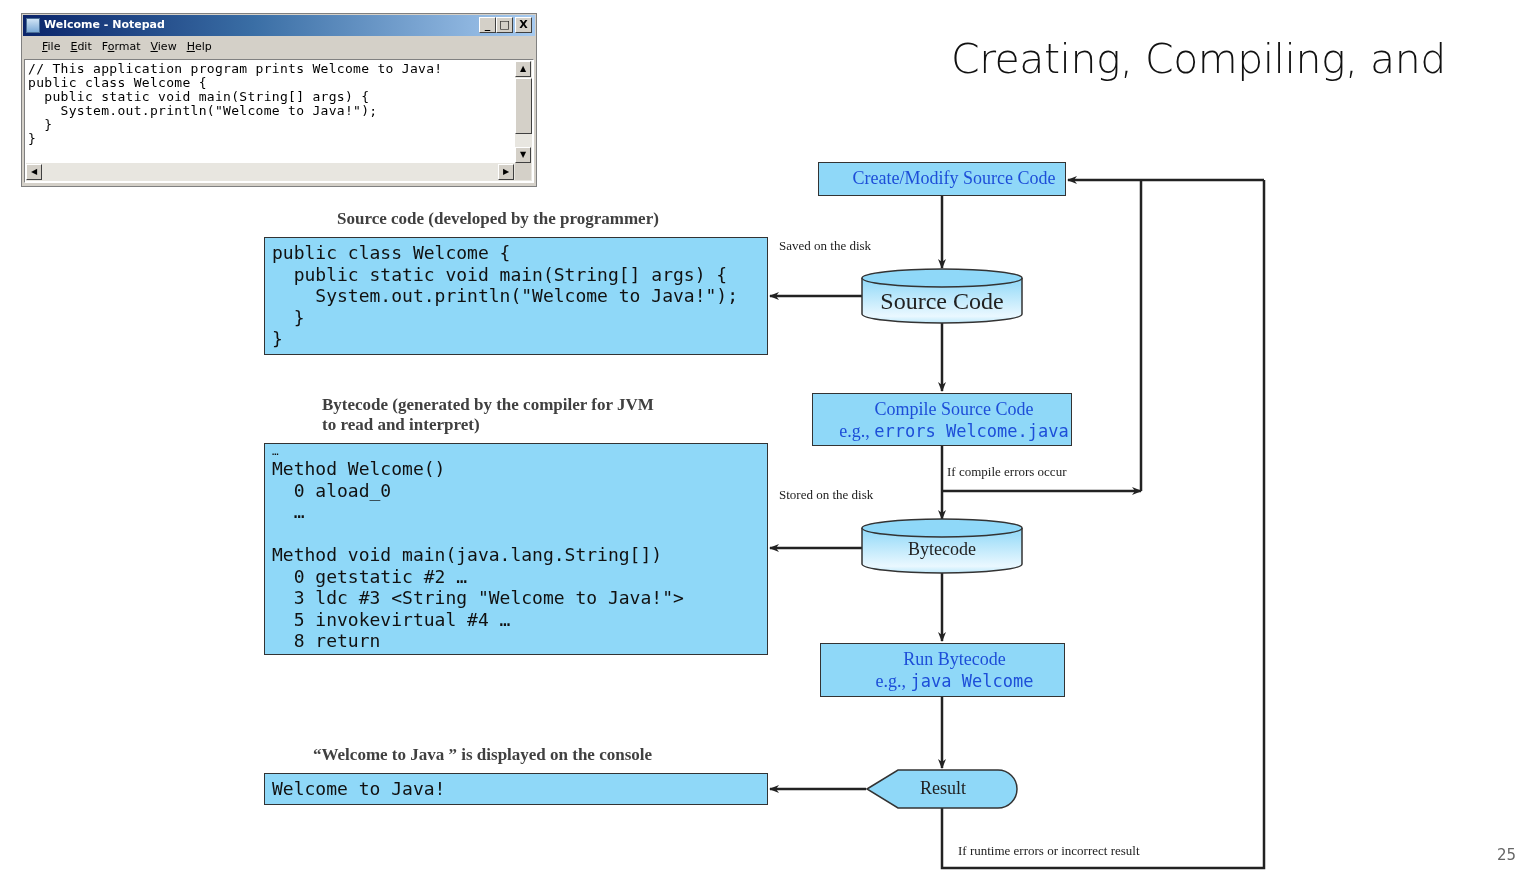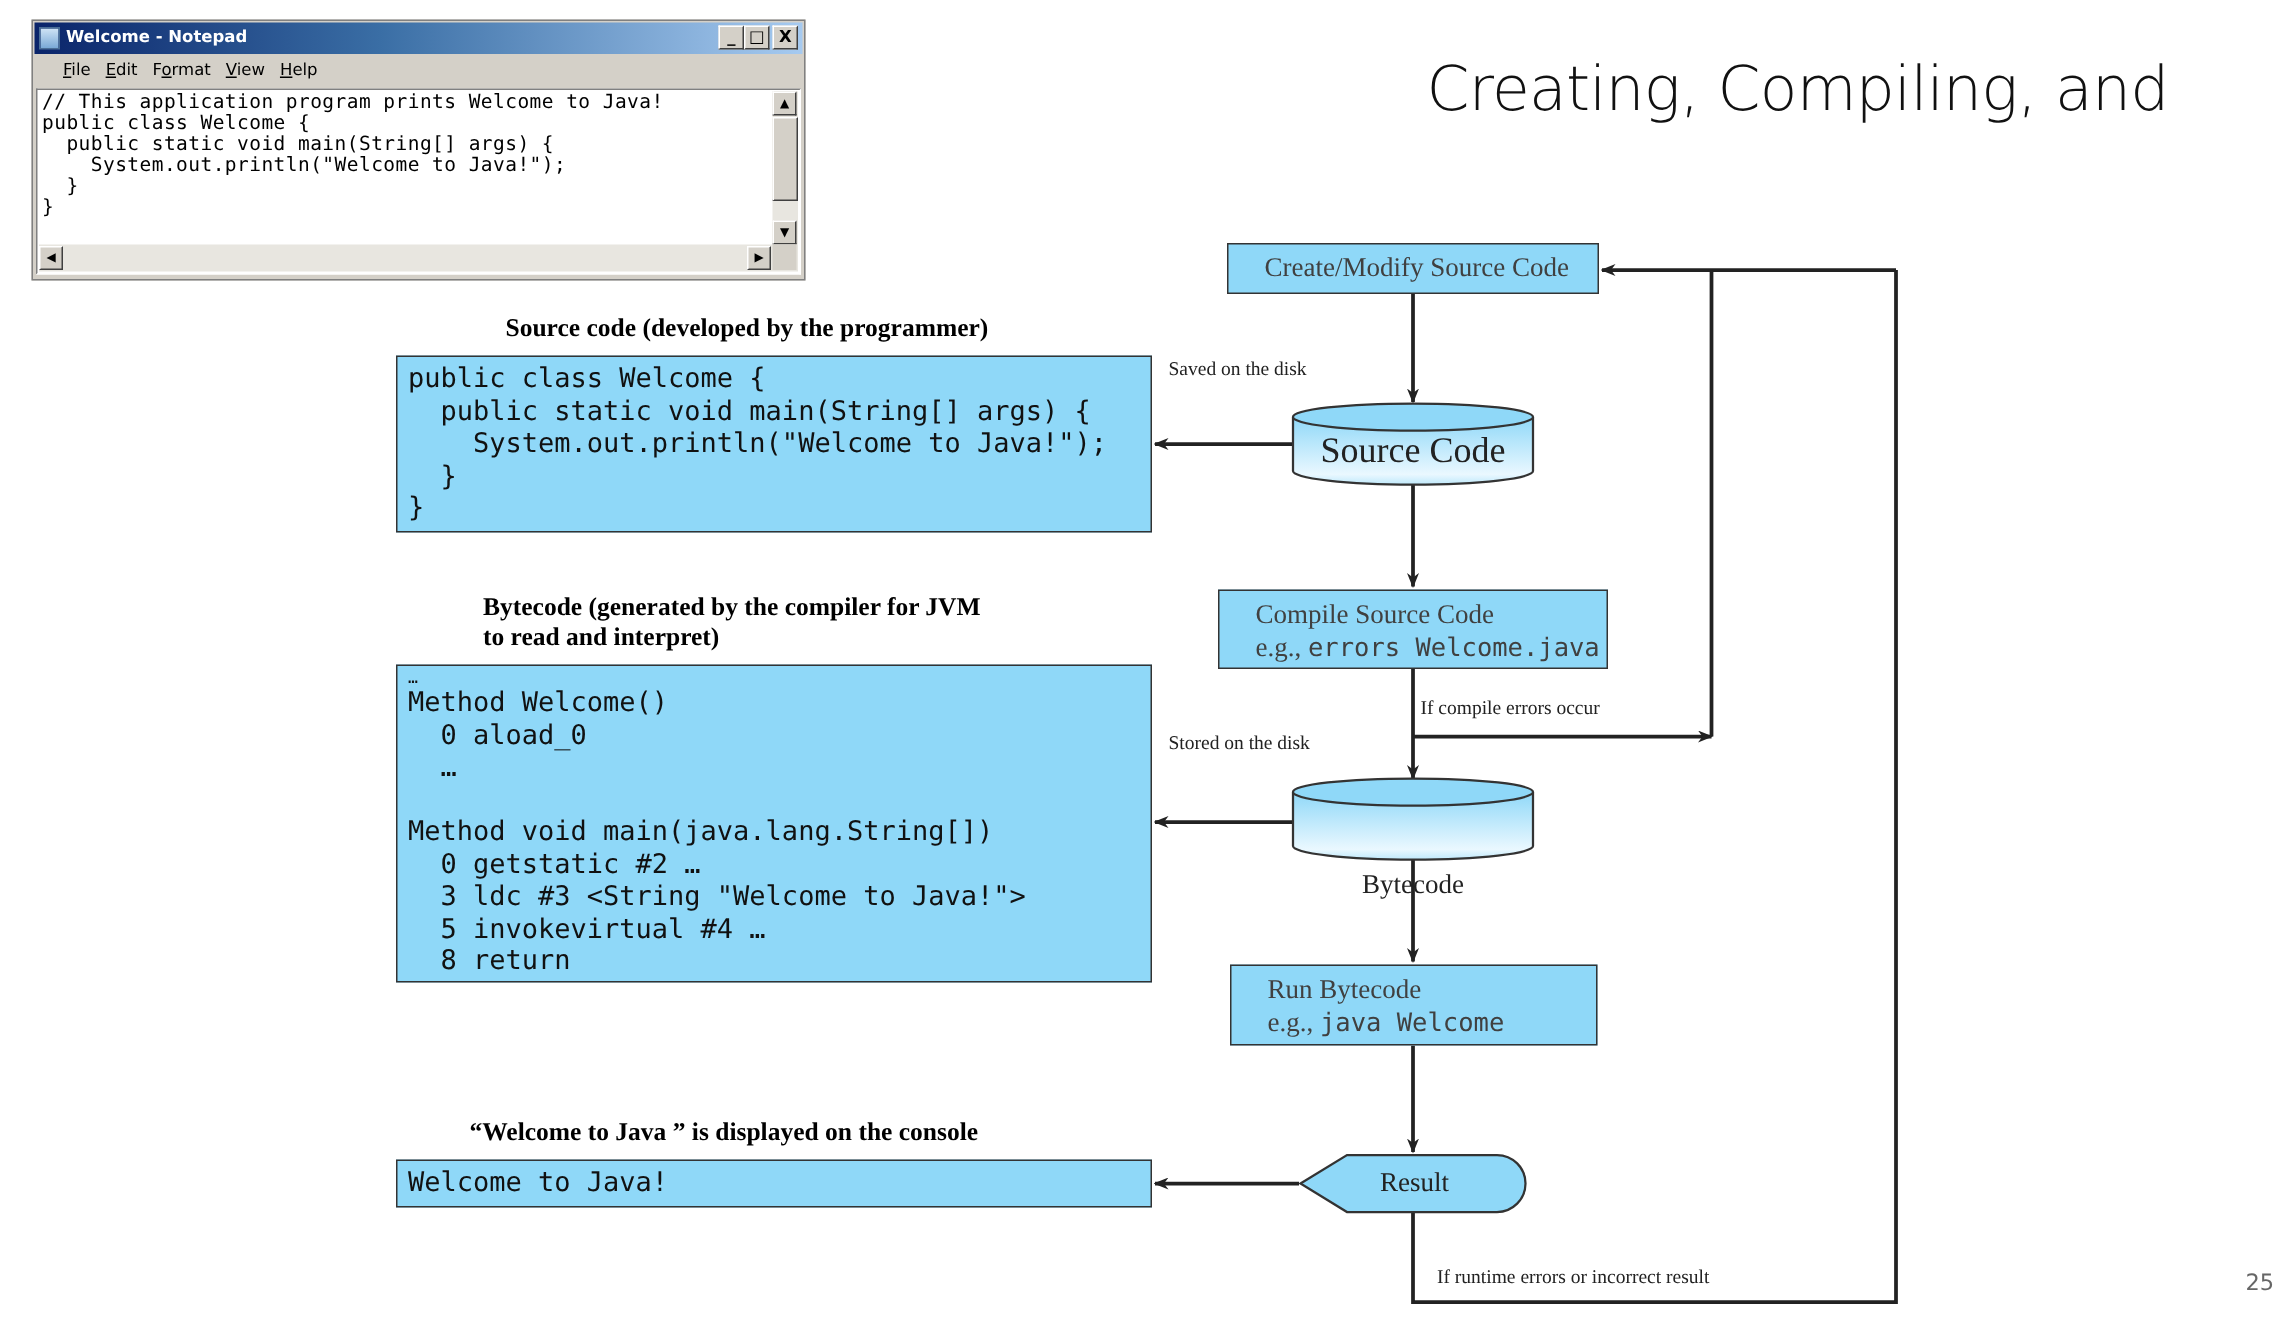--- a/index.html
+++ b/index.html
@@ -21,27 +21,27 @@
   .np-hscroll { position:absolute; left:1px; bottom:1px; right:1px; height:18px; background:#e8e6e0; }
   .sb-btn { position:absolute; width:16px; height:16px; background:#d4d0c8; border:1px solid; border-color:#fff #404040 #404040 #fff; box-sizing:border-box; font-size:8px; line-height:14px; text-align:center; color:#000; }
   .np-thumb { position:absolute; left:0; top:17px; width:17px; height:56px; background:#d4d0c8; border:1px solid; border-color:#fff #404040 #404040 #fff; box-sizing:border-box; }
   .np-grip { position:absolute; right:1px; bottom:1px; width:16px; height:17px; background:#d4d0c8; }
 
   
   .slide-title { position:absolute; left:951px; top:34px; font-family:"DejaVu Sans", sans-serif; font-size:41px; line-height:50px; color:#111; font-weight:300; letter-spacing:-0.5px; }
   .page-num { position:absolute; left:1497px; top:846px; font-size:15px; color:#666; font-family:"DejaVu Sans", sans-serif; }
 
   
-  .caption { position:absolute; font-family:"Liberation Serif", serif; font-weight:bold; font-size:17px; color:#000000; line-height:20px; }
+  .caption { position:absolute; font-family:"Liberation Serif", serif; font-weight:bold; font-size:17px; color:#404040; line-height:20px; }
   .code-box { position:absolute; background:#8fd8f8; border:1.5px solid #333; box-sizing:border-box; }
   .code-text { position:absolute; left:7px; font-family:"DejaVu Sans Mono", monospace; font-size:18px; line-height:21.5px; white-space:pre; color:#111; }
   .small-dots { font-size:11px; line-height:11px; }
 
   .lbl { position:absolute; font-family:"Liberation Serif", serif; font-size:13px; color:#222; white-space:nowrap; }
-  .box { position:absolute; background:#8fd8f8; border:1.5px solid #333; box-sizing:border-box; text-align:left; font-family:"Liberation Serif", serif; font-size:18px; color:#404040;padding-left:24px; }
+  .box { position:absolute; background:#8fd8f8; border:1.5px solid #333; box-sizing:border-box; text-align:center; font-family:"Liberation Serif", serif; font-size:18px; color:#1d4ed8;padding-left:24px; }
   .mono { font-family:"DejaVu Sans Mono", monospace; font-size:17px; }
   svg.lines { position:absolute; left:0; top:0; }
 </style>
 </head>
 <body>
 
 <div class="np">
   <div class="np-title">
     <div class="np-icon"></div>
     <span class="np-title-text">Welcome - Notepad</span>
@@ -167,21 +167,21 @@
 <div class="lbl" style="left:779px;top:238px;">Saved on the disk</div>
 <div class="lbl" style="left:862px;top:288px;width:160px;text-align:center;font-size:24px;">Source Code</div>
 
 <div class="box" style="left:812px;top:393px;width:260px;height:53px;line-height:22px;padding-top:4px;">
   <div>Compile Source Code</div>
   <div><span>e.g., </span><span class="mono">errors Welcome.java</span></div>
 </div>
 
 <div class="lbl" style="left:947px;top:464px;">If compile errors occur</div>
 <div class="lbl" style="left:779px;top:487px;">Stored on the disk</div>
-<div class="lbl" style="left:862px;top:539px;width:160px;text-align:center;font-size:18px;margin-top:40px;">Bytecode</div>
+<div class="lbl" style="left:862px;top:539px;width:160px;text-align:center;font-size:18px;">Bytecode</div>
 
 <div class="box" style="left:820px;top:643px;width:245px;height:54px;line-height:22px;padding-top:4px;">
   <div>Run Bytecode</div>
   <div><span>e.g., </span><span class="mono">java Welcome</span></div>
 </div>
 
 <div class="lbl" style="left:898px;top:778px;width:90px;text-align:center;font-size:18px;">Result</div>
 <div class="lbl" style="left:958px;top:843px;">If runtime errors or incorrect result</div>
 
 </body></html>

